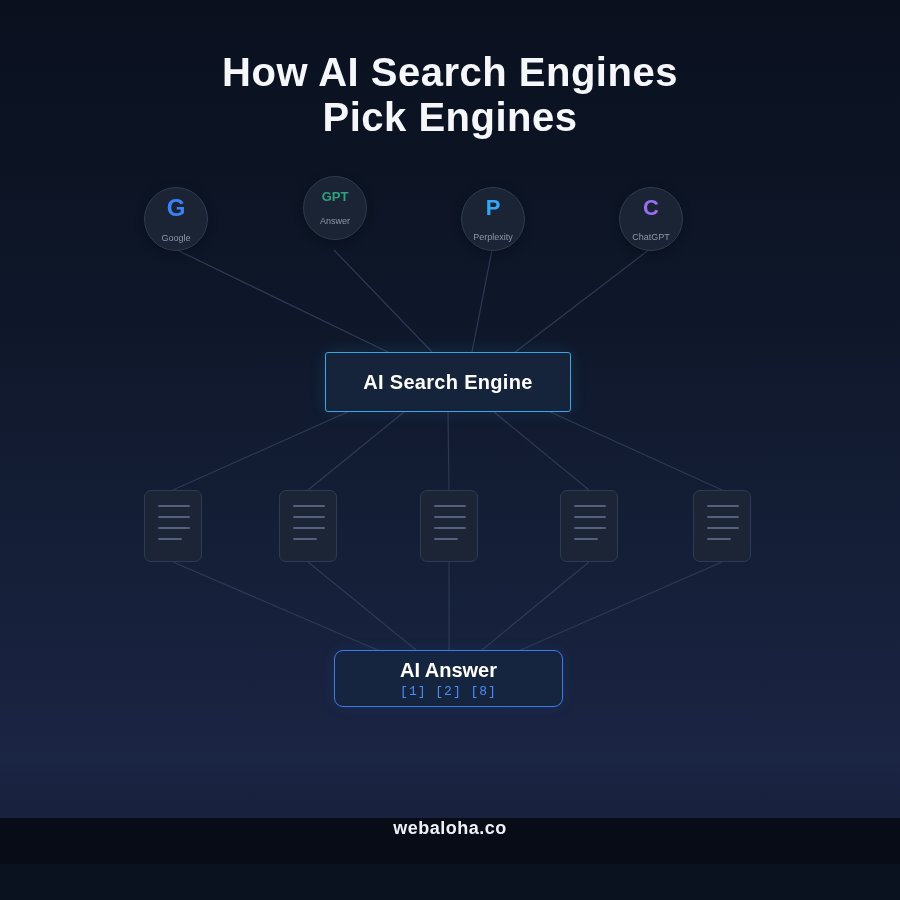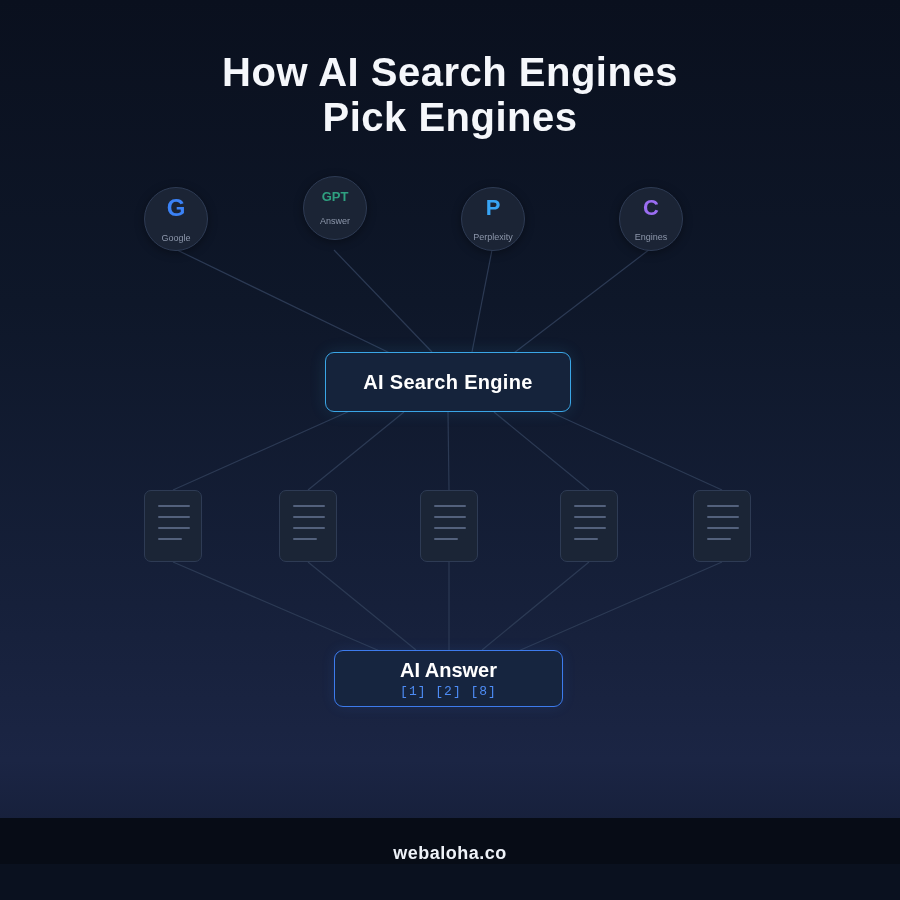--- a/index.html
+++ b/index.html
@@ -21,21 +21,21 @@
     box-shadow:0 2px 10px rgba(0,0,0,.35);
   }
   .engine .initial{font-weight:700;line-height:1;}
   .initial.g{color:#3b82f6;font-size:24px;}
   .initial.gpt{color:#2fa080;font-size:13px;}
   .initial.p{color:#38a4f4;font-size:22px;}
   .initial.c{color:#9b6df2;font-size:22px;}
   .engine .lbl{font-size:9px;color:#8d97ab;margin-top:13px;}
   .search-box{
     position:absolute;left:325px;top:352px;width:246px;height:60px;box-sizing:border-box;
-    border:1.5px solid #3aa6e6;border-radius:9px;background:#15233b;
+    border:1.5px solid #3aa6e6;border-radius:3px;background:#15233b;
     display:flex;align-items:center;justify-content:center;
     color:#ffffff;font-weight:700;font-size:20px;letter-spacing:.3px;
     box-shadow:0 0 16px rgba(58,166,230,.15);
   }
   .doc{
     position:absolute;top:490px;width:58px;height:72px;box-sizing:border-box;
     border-radius:7px;background:#1b2536;border:1px solid #2e3b54;
     padding:14px 0 0 13px;
   }
   .doc .ln{height:2px;width:32px;background:#53617c;border-radius:1px;margin-bottom:9px;}
@@ -46,21 +46,21 @@
     display:flex;flex-direction:column;align-items:center;justify-content:center;
     box-shadow:0 0 14px rgba(61,123,237,.12);
   }
   .answer-title{color:#ffffff;font-weight:700;font-size:20px;line-height:1.1;}
   .citations{
     font-family:"Liberation Mono",monospace;font-size:13px;color:#4d8cf5;
     margin-top:3px;letter-spacing:1px;
   }
   .footer{
     position:absolute;left:0;right:0;bottom:0;height:46px;background:#070c16;
-    display:flex;align-items:flex-end;justify-content:center;
+    display:flex;align-items:flex-start;justify-content:center;
     color:#eef2f8;font-weight:700;font-size:18px;letter-spacing:.5px;
   }
 </style>
 </head>
 <body>
 
 <div class="canvas">
 
   <svg class="connectors" viewBox="0 0 900 900">
 
@@ -94,21 +94,21 @@
   <div class="engine" style="left:303px;top:176px;">
     <span class="initial gpt">GPT</span>
     <span class="lbl">Answer</span>
   </div>
   <div class="engine" style="left:461px;top:187px;">
     <span class="initial p">P</span>
     <span class="lbl">Perplexity</span>
   </div>
   <div class="engine" style="left:619px;top:187px;">
     <span class="initial c">C</span>
-    <span class="lbl">Engines</span>
+    <span class="lbl">ChatGPT</span>
   </div>
 
   <div class="search-box">
     <span>AI Search Engine</span>
   </div>
 
   <div class="doc" style="left:144px;">
     <div class="ln"></div>
     <div class="ln"></div>
     <div class="ln"></div>

